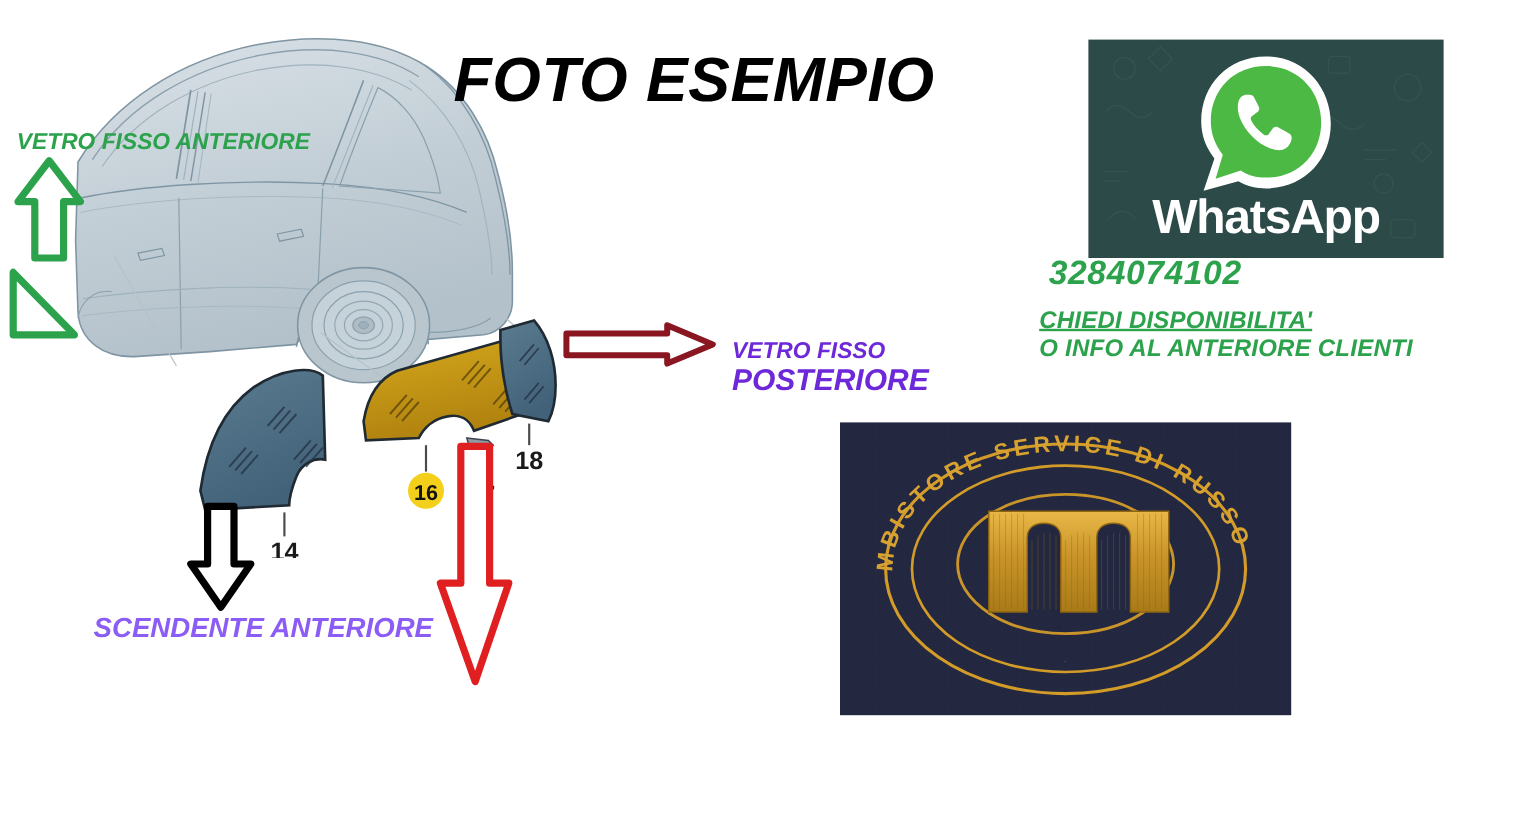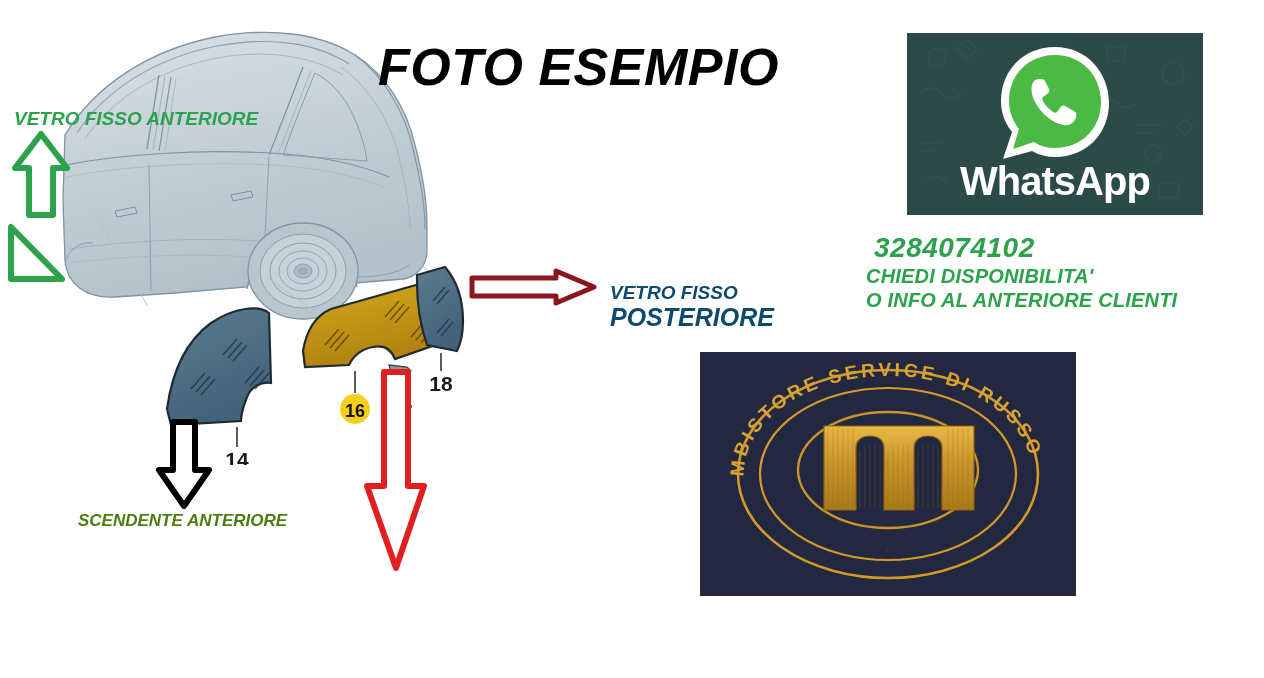--- a/index.html
+++ b/index.html
@@ -49,22 +49,22 @@
     font-size: 19px;
     color: #2BA24B;
   }
   #label-vetro-fisso-posteriore {
     left: 610px; top: 282px;
     font-size: 19px;
     color: #8A1622;
   }
   #label-scendente-anteriore {
     left: 78px; top: 511px;
-    font-size: 17px;
-    color: #4d7c0f;
+    font-size: 23px;
+    color: #8b5cf6;
   }
   #label-scendente-posteriore {
     left: 349px; top: 586px;
     font-size: 19px;
     color: #E02020;
   }
 
   
   #car-diagram {
     left: 55px; top: 15px;
@@ -105,39 +105,39 @@
     text-align: center;
     color: #ffffff;
     font-size: 40px;
     font-weight: bold;
     letter-spacing: -1px;
     font-family: "Liberation Sans", sans-serif;
   }
 
   
   #contact-block {
-    left: 866px; top: 232px;
+    left: 866px; top: 212px;
     width: 330px;
     color: #2BA24B;
     font-family: "Liberation Sans", sans-serif;
   }
   #contact-phone {
     font-size: 28px;
     font-weight: bold;
     font-style: italic;
     letter-spacing: 0.5px;
     margin-left: 8px;
   }
   #contact-line-1, #contact-line-2 {
     font-size: 20px;
     font-weight: bold;
     font-style: italic;
     letter-spacing: 0.2px;
   }
-  #contact-line-1 { margin-top: 1px; }
+  #contact-line-1 { margin-top: 12px; text-decoration: underline; }
   #contact-line-2 { margin-top: 1px; }
 
   
   #company-logo-plate {
     left: 700px; top: 352px;
     width: 376px; height: 244px;
     background: #232840;
     overflow: hidden;
   }
   #company-logo-plate .fabric {
@@ -293,21 +293,21 @@
   </svg>
 
   <svg class="abs" id="arrow-red-down" viewBox="0 0 66 206">
     <path d="M22,4 L46,4 L46,118 L62,118 L34,200 L5,118 L22,118 Z" fill="#ffffff" stroke="#E02020" stroke-width="6" stroke-linejoin="round"></path>
   </svg>
 
   <div class="abs" id="foto-esempio-title">FOTO ESEMPIO</div>
 
   <div class="abs callout-label" id="label-vetro-fisso-anteriore">VETRO FISSO ANTERIORE</div>
 
-  <div class="abs" id="label-vetro-fisso-posteriore" style="color:#0c4a6e;">
+  <div class="abs" id="label-vetro-fisso-posteriore" style="color:#6d28d9;">
     <div class="callout-label" style="font-size:19px;">VETRO FISSO</div>
     <div class="callout-label" style="font-size:25px;">POSTERIORE</div>
   </div>
 
   <div class="abs callout-label" id="label-scendente-anteriore">SCENDENTE ANTERIORE</div>
 
 
   <div class="abs" id="whatsapp-banner">
     <svg class="pattern" viewBox="0 0 296 182" preserveAspectRatio="none">
       <g stroke="#9fc6bd" stroke-width="1.2" fill="none" opacity="0.5">

